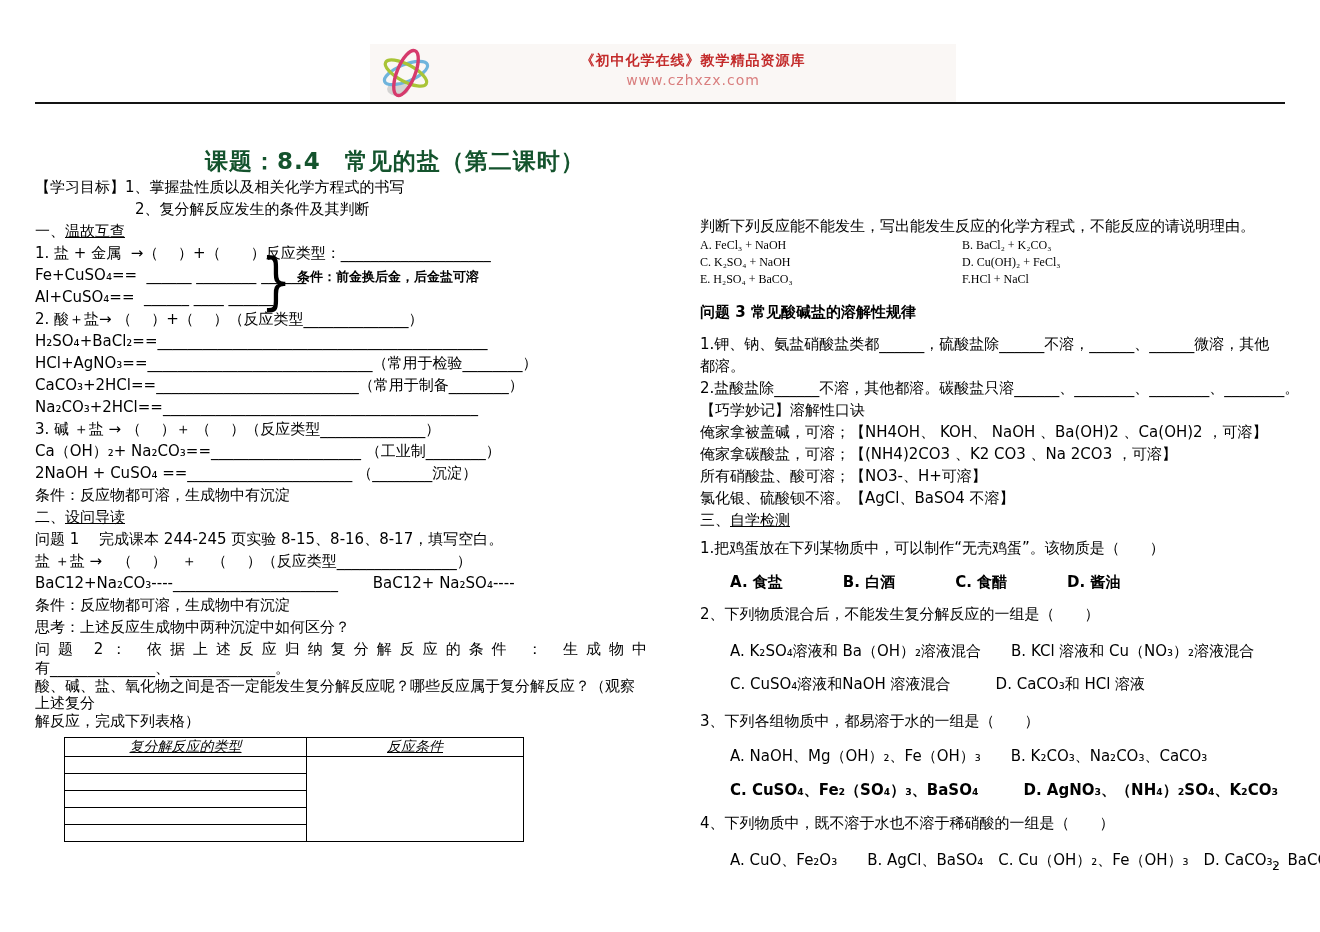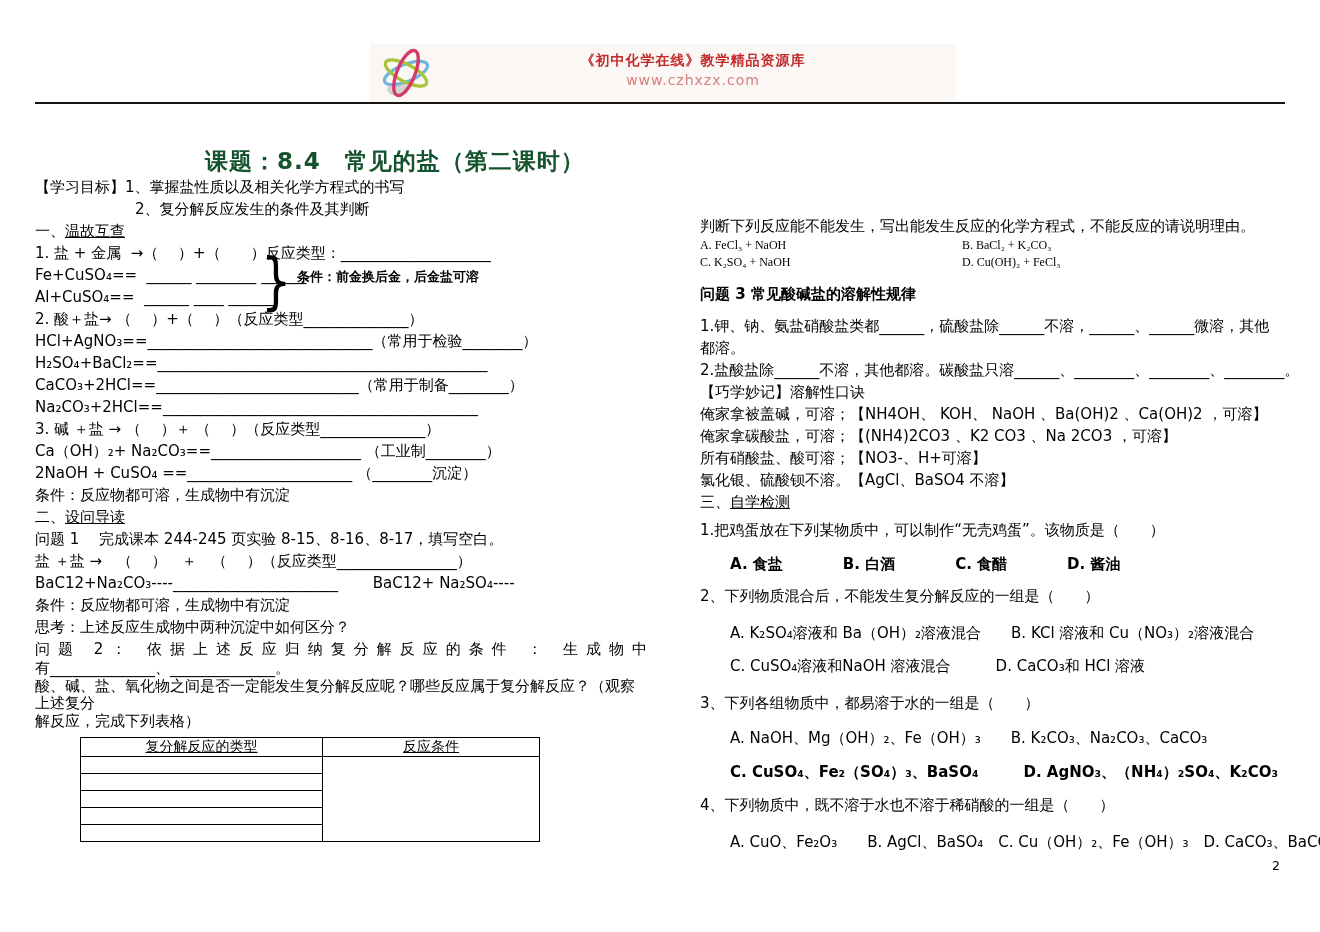--- a/index.html
+++ b/index.html
@@ -34,21 +34,21 @@
 
   
   .pair{display:flex;font-size:12px;line-height:17.2px;white-space:pre;font-family:Liberation Serif, serif;}
   .pair .pl{width:262px;}
 
   
   .mt6{margin-top:6px;}  .mt10{margin-top:10px;} .mt11{margin-top:11px;}
   .mt12{margin-top:12px;font-weight:bold;}.mt13{margin-top:13px;} .mt15{margin-top:15px;}
 
   
-  .dtable{margin:7px 0 0 45px;border-collapse:collapse;table-layout:fixed;}
+  .dtable{margin:7px 0 0 29px;border-collapse:collapse;table-layout:fixed;font-style:italic;}
   .dtable td{border:1.6px solid #000;font-size:14px;padding:0 2px;height:16px;}
   .dtable td.hd{text-align:center;height:18px;}
   .dtable .c1{width:237px;}
   .dtable .c2{width:212px;}
 
   .page-num{position:absolute;left:1272px;top:858px;font-size:12.5px;}
 </style>
 </head>
 <body>
 
@@ -73,22 +73,22 @@
   <div class="doc-title">课题：8.4　常见的盐（第二课时）</div>
 
   <div class="col-left">
     <div class="ln">【学习目标】1、掌握盐性质以及相关化学方程式的书写</div>
     <div class="ln indent1">2、复分解反应发生的条件及其判断</div>
     <div class="ln"><span>一、</span><span class="u">温故互查</span></div>
     <div class="ln">1. 盐 + 金属  →（　 ）+（　　）反应类型：____________________</div>
     <div class="ln">Fe+CuSO₄==  ______ ________ ______</div>
     <div class="ln">Al+CuSO₄==  ______ ____ ______</div>
     <div class="ln">2. 酸＋盐→ （　 ）+（　 ）（反应类型______________）</div>
+    <div class="ln">H₂SO₄+BaCl₂==____________________________________________</div>
     <div class="ln">HCl+AgNO₃==______________________________（常用于检验________）</div>
-    <div class="ln">H₂SO₄+BaCl₂==____________________________________________</div>
     <div class="ln">CaCO₃+2HCl==___________________________（常用于制备________）</div>
     <div class="ln">Na₂CO₃+2HCl==__________________________________________</div>
     <div class="ln">3. 碱 ＋盐 → （　 ）＋ （　 ）（反应类型______________）</div>
     <div class="ln">Ca（OH）₂+ Na₂CO₃==____________________ （工业制________）</div>
     <div class="ln">2NaOH + CuSO₄ ==______________________ （________沉淀）</div>
     <div class="ln">条件：反应物都可溶，生成物中有沉淀</div>
     <div class="ln"><span>二、</span><span class="u">设问导读</span></div>
     <div class="ln">问题 1　 完成课本 244-245 页实验 8-15、8-16、8-17，填写空白。</div>
     <div class="ln">盐 ＋盐 →　（　 ）　＋　（　 ）（反应类型________________）</div>
     <div class="ln">BaC12+Na₂CO₃----______________________　　 BaC12+ Na₂SO₄----</div>
@@ -128,20 +128,21 @@
     <div class="brace-wrap">
       <div class="brace">}</div>
       <div class="brace-note">条件：前金换后金，后金盐可溶</div>
     </div>
   </div>
 
   <div class="col-right">
     <div class="ln">判断下列反应能不能发生，写出能发生反应的化学方程式，不能反应的请说明理由。</div>
     <div class="pair"><span class="pl">A. FeCl₃ + NaOH</span><span>B. BaCl₂ + K₂CO₃</span></div>
     <div class="pair"><span class="pl">C. K₂SO₄ + NaOH</span><span>D. Cu(OH)₂ + FeCl₃</span></div>
+    <div class="pair"><span class="pl">E. H₂SO₄ + BaCO₃</span><span>F.HCl + NaCl</span></div>
     <div class="ln mt12">问题 3 常见酸碱盐的溶解性规律</div>
     <div class="ln mt10">1.钾、钠、氨盐硝酸盐类都______，硫酸盐除______不溶，______、______微溶，其他</div>
     <div class="ln">都溶。</div>
     <div class="ln">2.盐酸盐除______不溶，其他都溶。碳酸盐只溶______、________、________、________。</div>
     <div class="ln">【巧学妙记】溶解性口诀</div>
     <div class="ln">俺家拿被盖碱，可溶；【NH4OH、 KOH、 NaOH 、Ba(OH)2 、Ca(OH)2 ，可溶】</div>
     <div class="ln">俺家拿碳酸盐，可溶；【(NH4)2CO3 、K2 CO3 、Na 2CO3 ，可溶】</div>
     <div class="ln">所有硝酸盐、酸可溶；【NO3-、H+可溶】</div>
     <div class="ln">氯化银、硫酸钡不溶。【AgCl、BaSO4 不溶】</div>
     <div class="ln"><span>三、</span><span class="u">自学检测</span></div>

